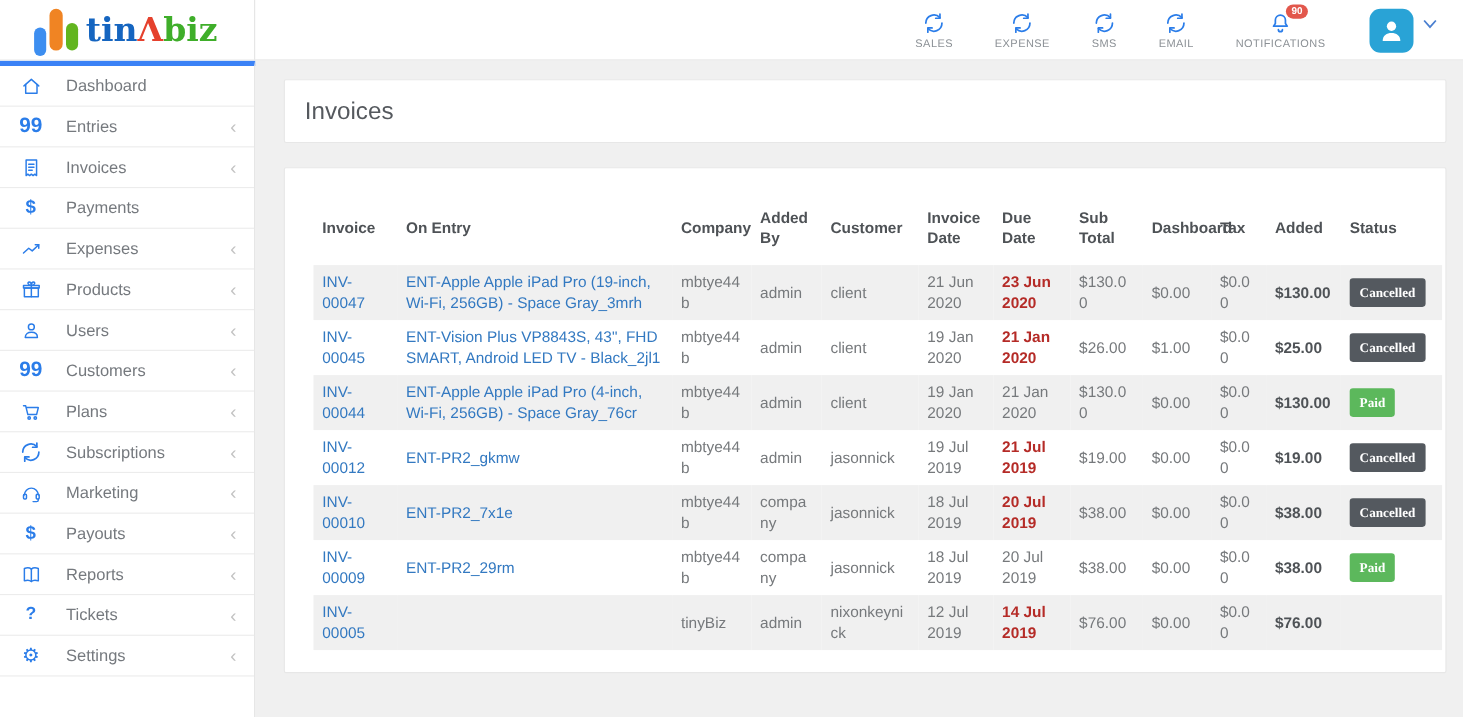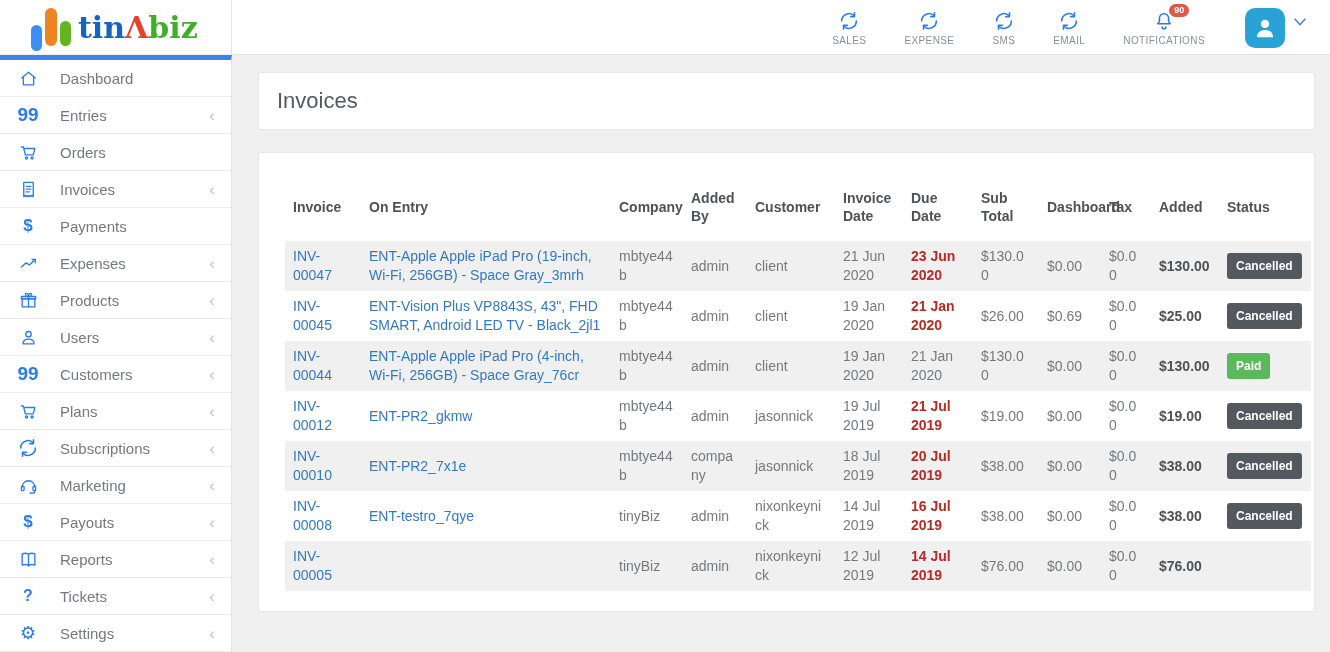--- a/index.html
+++ b/index.html
@@ -52,21 +52,21 @@
   .page-title { font-size:22px; color:#55595e; font-weight:400; }
   .table-card { padding:28px 26px 20px; }
 
   table { width:100%; border-collapse:collapse; font-size:14px; color:#76797c; table-layout:fixed; }
   th { text-align:left; color:#4e5256; font-weight:bold; padding:8px 8px 16px; vertical-align:middle; line-height:18px; }
   td { padding:6px 8px; vertical-align:middle; line-height:19px; word-wrap:break-word; }
   tbody tr:nth-child(odd) { background:#f0f0f0; }
   a.cell-link { color:var(--link,#3379c1); text-decoration:none; cursor:pointer; }
   td.overdue { color:var(--overdue,#b52b27); font-weight:bold; }
   td.c-total { font-weight:bold; color:#4e5256; }
-  .badge { display:inline-block; padding:6px 9px; border-radius:3px; color:#fff; font-size:12px; font-weight:bold; line-height:1.2; }
+  .badge { display:inline-block; padding:6px 9px; border-radius:3px; color:#fff; font-size:12px; font-weight:bold; line-height:1.2;font-family:Liberation Serif, serif; }
   .badge.cancelled { background:var(--cancelled,#54595f); }
   .badge.paid { background:var(--paid,#5cb85c); }
 
   svg { display:block; }
 </style>
 </head>
 <body>
 
 <div class="header">
   <div class="logo-box">
@@ -160,31 +160,20 @@
       </span>
     <span class="side-label">Dashboard</span>
     <span class="side-chevron hidden">‹</span>
   </div>
     <div class="side-item">
     <span class="side-icon">
         <span class="ticon">99</span>
       </span>
     <span class="side-label">Entries</span>
     <span class="side-chevron">‹</span>
-  </div>
-    <div class="side-item">
-    <span class="side-icon">
-        <svg width="19" height="19" viewBox="0 0 24 24" fill="none" stroke="currentColor" stroke-width="1.7" stroke-linecap="round" stroke-linejoin="round">
-          <path d="M3 5h2.5L8 15h10l2-8H6.5"></path>
-          <circle cx="9.5" cy="19" r="1.4"></circle>
-          <circle cx="16.5" cy="19" r="1.4"></circle>
-        </svg>
-      </span>
-    <span class="side-label">Orders</span>
-    <span class="side-chevron hidden">‹</span>
   </div>
     <div class="side-item">
     <span class="side-icon">
         <svg width="19" height="19" viewBox="0 0 24 24" fill="none" stroke="currentColor" stroke-width="1.7" stroke-linecap="round" stroke-linejoin="round">
           <path d="M6 3h12v18l-2-1.6-2 1.6-2-1.6-2 1.6-2-1.6L6 21z"></path>
           <path d="M9 8h6M9 11.5h6M9 15h4"></path>
         </svg>
       </span>
     <span class="side-label">Invoices</span>
     <span class="side-chevron">‹</span>
@@ -356,21 +345,21 @@
   </tr>
           <tr>
     <td><a class="cell-link">INV-00045</a></td>
     <td><a class="cell-link">ENT-Vision Plus VP8843S, 43", FHD SMART, Android LED TV - Black_2jl1</a></td>
     <td>mbtye44b</td>
     <td>admin</td>
     <td>client</td>
     <td>19 Jan 2020</td>
     <td class="c-due overdue">21 Jan 2020</td>
     <td>$26.00</td>
-    <td>$0.69</td>
+    <td>$1.00</td>
     <td>$0.00</td>
     <td class="c-total">$25.00</td>
     <td><span class="badge cancelled">Cancelled</span></td>
   </tr>
           <tr>
     <td><a class="cell-link">INV-00044</a></td>
     <td><a class="cell-link">ENT-Apple Apple iPad Pro (4-inch, Wi-Fi, 256GB) - Space Gray_76cr</a></td>
     <td>mbtye44b</td>
     <td>admin</td>
     <td>client</td>
@@ -404,32 +393,32 @@
     <td>jasonnick</td>
     <td>18 Jul 2019</td>
     <td class="c-due overdue">20 Jul 2019</td>
     <td>$38.00</td>
     <td>$0.00</td>
     <td>$0.00</td>
     <td class="c-total">$38.00</td>
     <td><span class="badge cancelled">Cancelled</span></td>
   </tr>
           <tr>
-    <td><a class="cell-link">INV-00008</a></td>
-    <td><a class="cell-link">ENT-testro_7qye</a></td>
-    <td>tinyBiz</td>
-    <td>admin</td>
-    <td>nixonkeynick</td>
-    <td>14 Jul 2019</td>
-    <td class="c-due overdue">16 Jul 2019</td>
+    <td><a class="cell-link">INV-00009</a></td>
+    <td><a class="cell-link">ENT-PR2_29rm</a></td>
+    <td>mbtye44b</td>
+    <td>company</td>
+    <td>jasonnick</td>
+    <td>18 Jul 2019</td>
+    <td class="c-due">20 Jul 2019</td>
     <td>$38.00</td>
     <td>$0.00</td>
     <td>$0.00</td>
     <td class="c-total">$38.00</td>
-    <td><span class="badge cancelled">Cancelled</span></td>
+    <td><span class="badge paid">Paid</span></td>
   </tr>
           <tr>
     <td><a class="cell-link">INV-00005</a></td>
     <td></td>
     <td>tinyBiz</td>
     <td>admin</td>
     <td>nixonkeynick</td>
     <td>12 Jul 2019</td>
     <td class="c-due overdue">14 Jul 2019</td>
     <td>$76.00</td>

